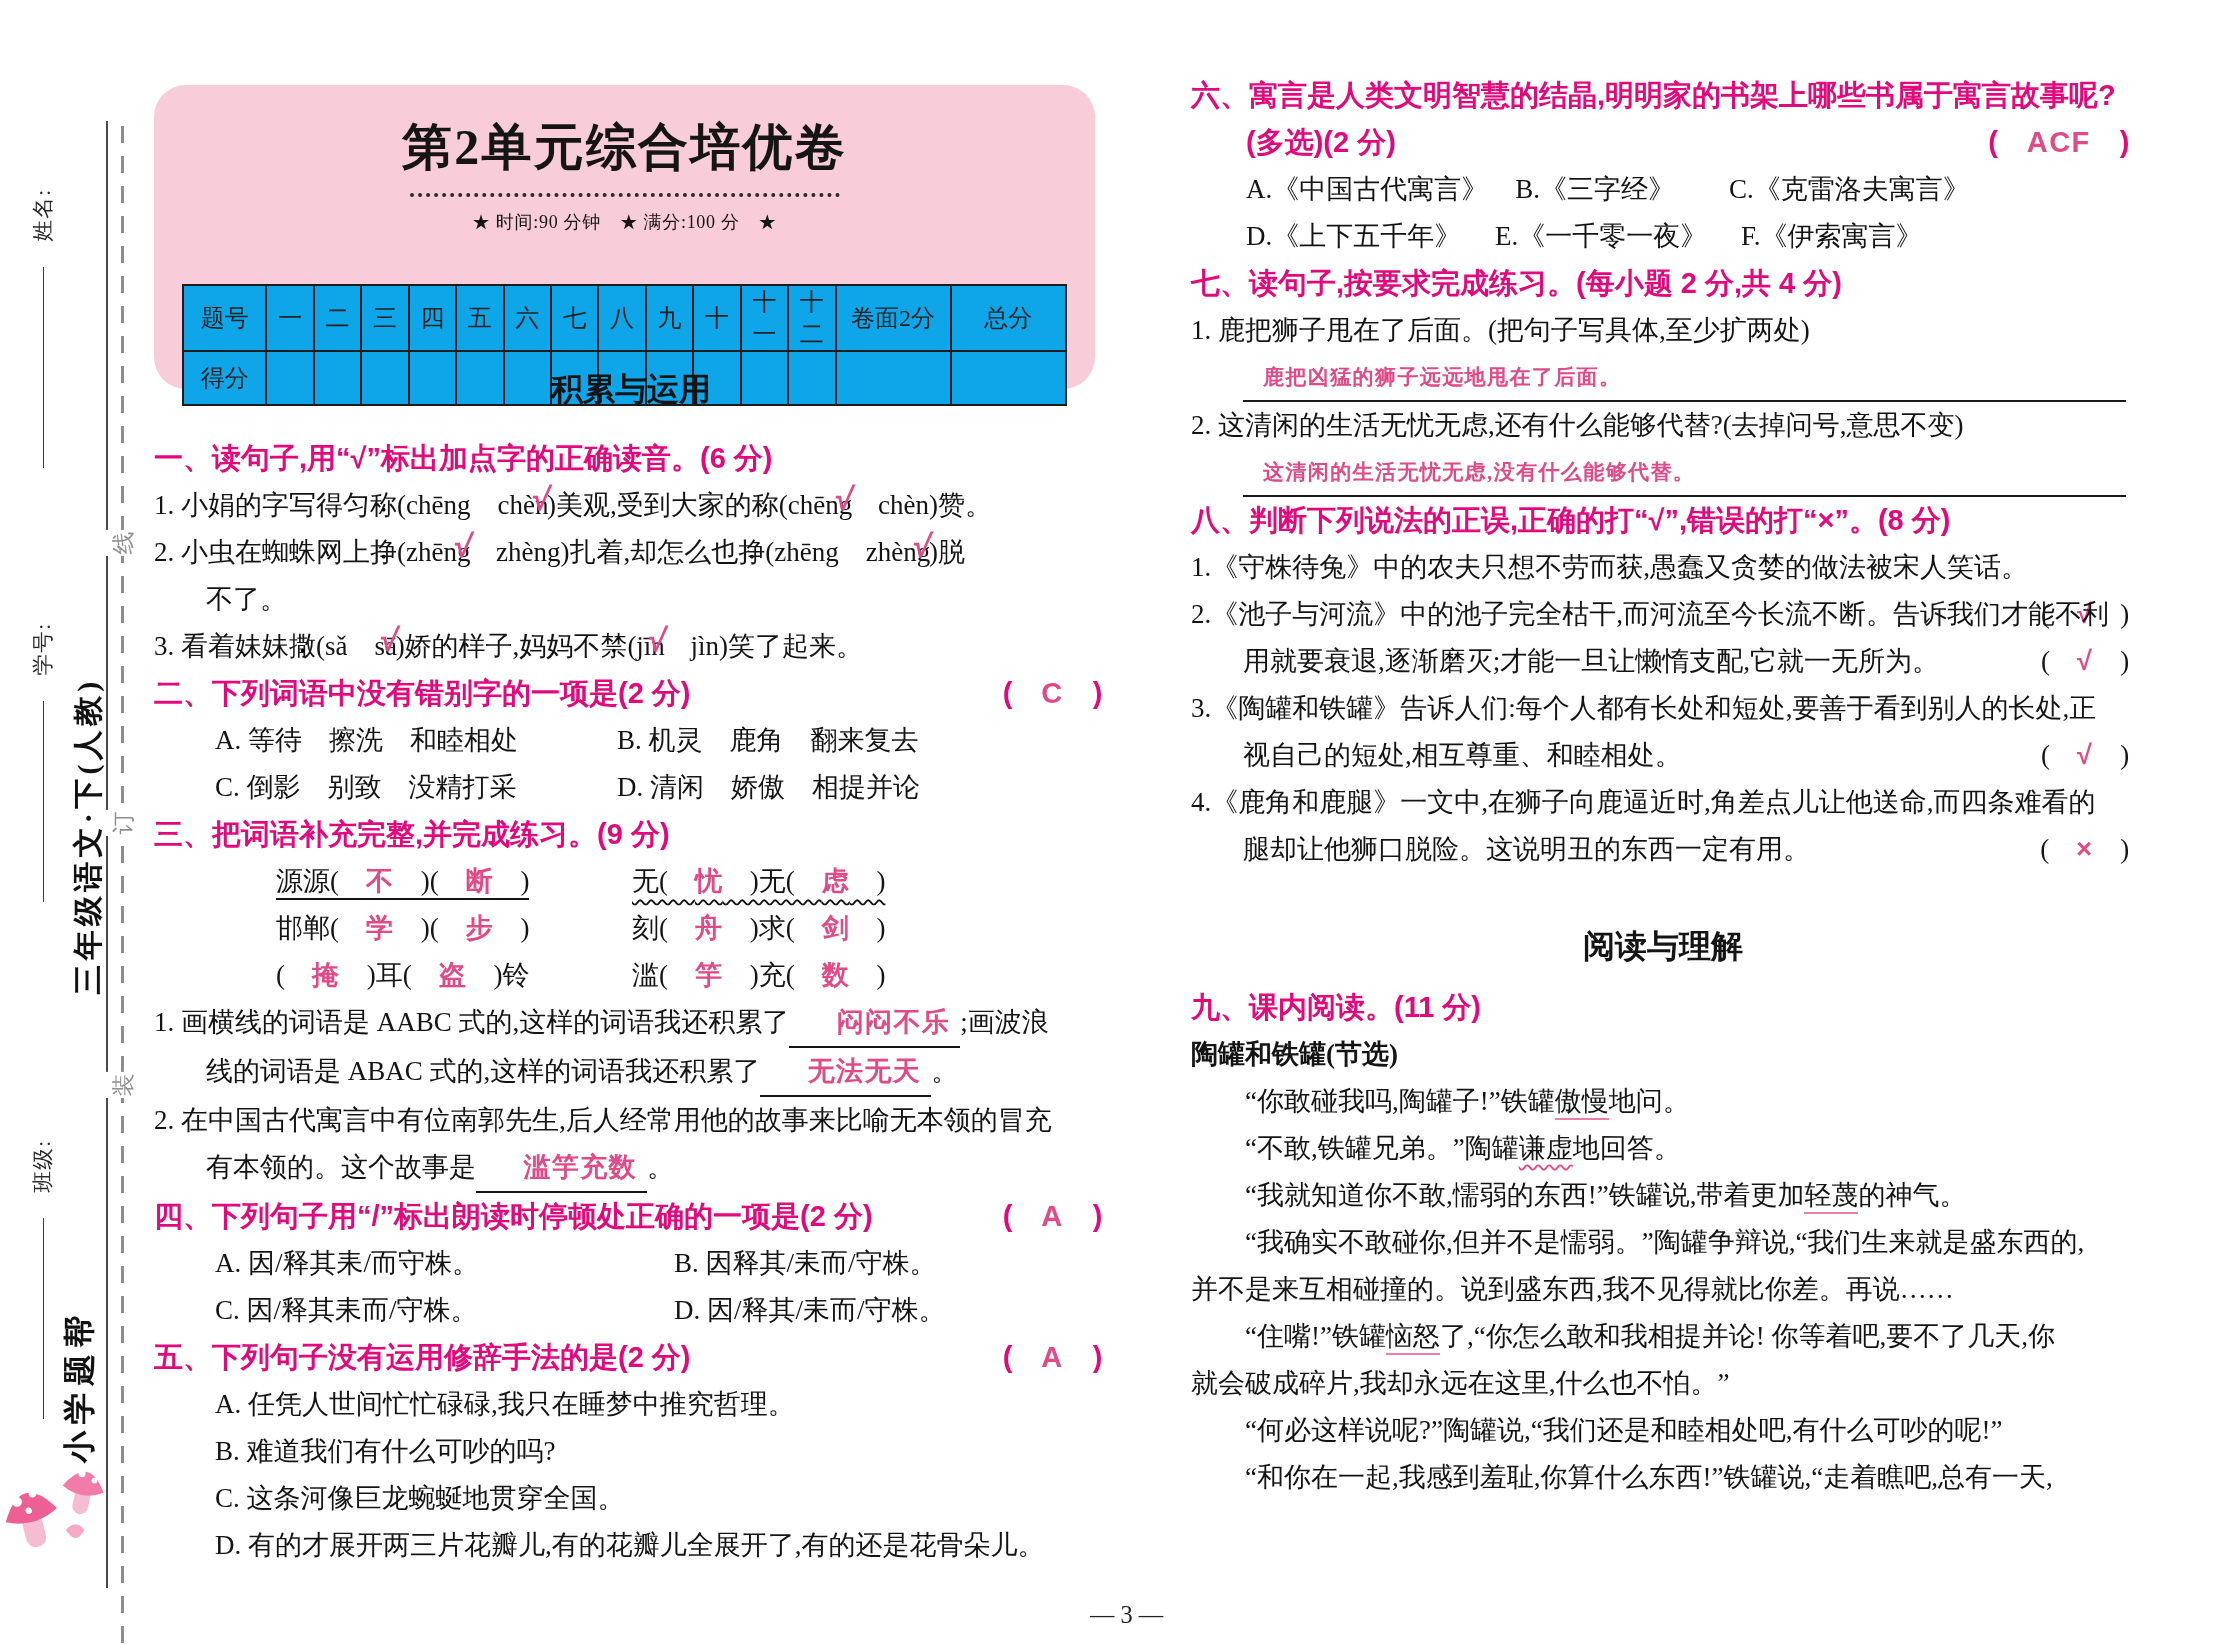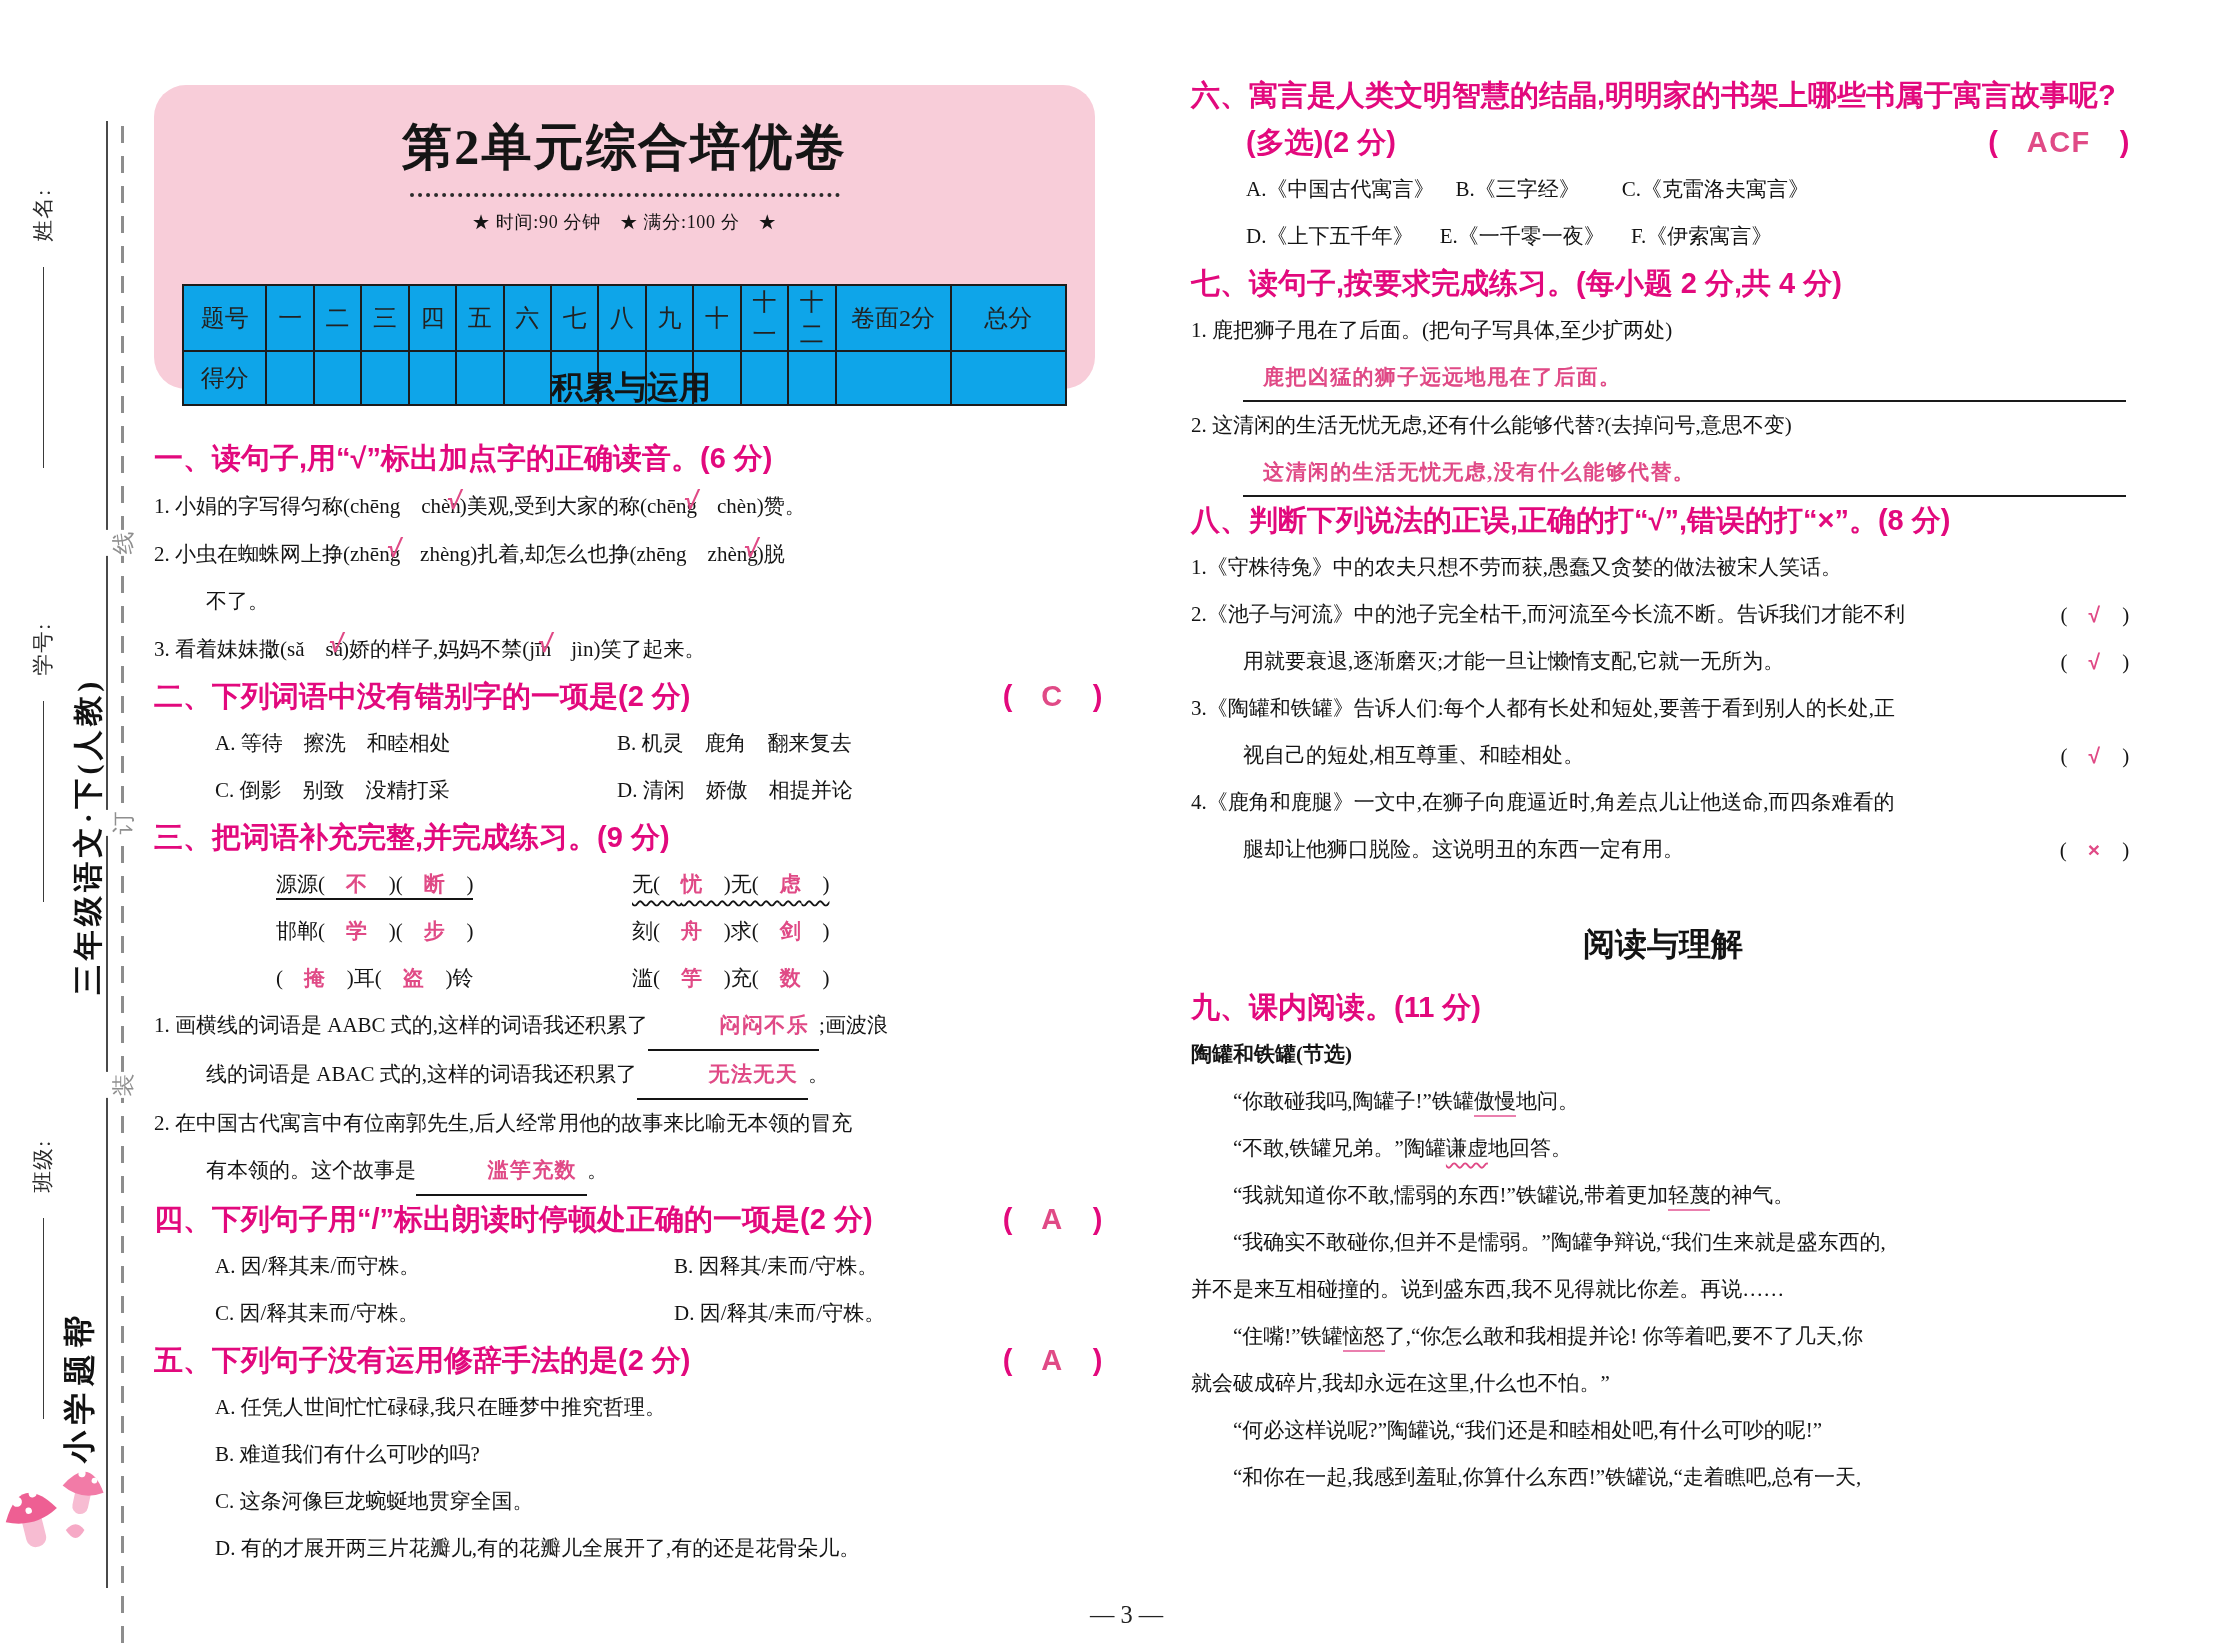--- a/index.html
+++ b/index.html
@@ -29,24 +29,24 @@
   .score-table td{border:2.2px solid #1c1c1c;text-align:center;font-size:24px;color:#222;
         height:52px;overflow:hidden;padding:0;}
   .score-table tr:first-child td{height:56px;}
   .score-table td:first-child{width:9.5%;}
   .score-table td.num{width:5.3%;}
   .score-table td.wide{width:13.2%;margin-top:36px;}
   
   .col{position:absolute;}
   .col-left{left:154px;top:366px;width:954px;}
   .col-right{left:1191px;top:72px;width:944px;}
-  .line{position:relative;font-size:21px;line-height:47px;white-space:nowrap;}
+  .line{position:relative;font-size:27px;line-height:47px;white-space:nowrap;}
   .mag{color:#e2097d;font-family:"Liberation Sans","DejaVu Sans",sans-serif;
        font-weight:bold;font-size:29px;}
-  .part-title{font-family:Liberation Mono, monospace;font-weight:bold;
+  .part-title{font-family:Liberation Sans, sans-serif;font-weight:bold;
        font-size:32px;text-align:center;color:#141414;line-height:47px;}
   .gap30{margin-top:21.5px;}
   .gap70{margin-top:50px;}
   .gap20{margin-top:14.3px;}
   .ind{padding-left:61px;}
   .ind2{padding-left:52px;}
   .hang{padding-left:55px;}
   .opt-row{display:flex;padding-left:61px;}
   .opt-row .o-l{width:402px;}
   .opt-row .o-l.w640{width:459px;}

